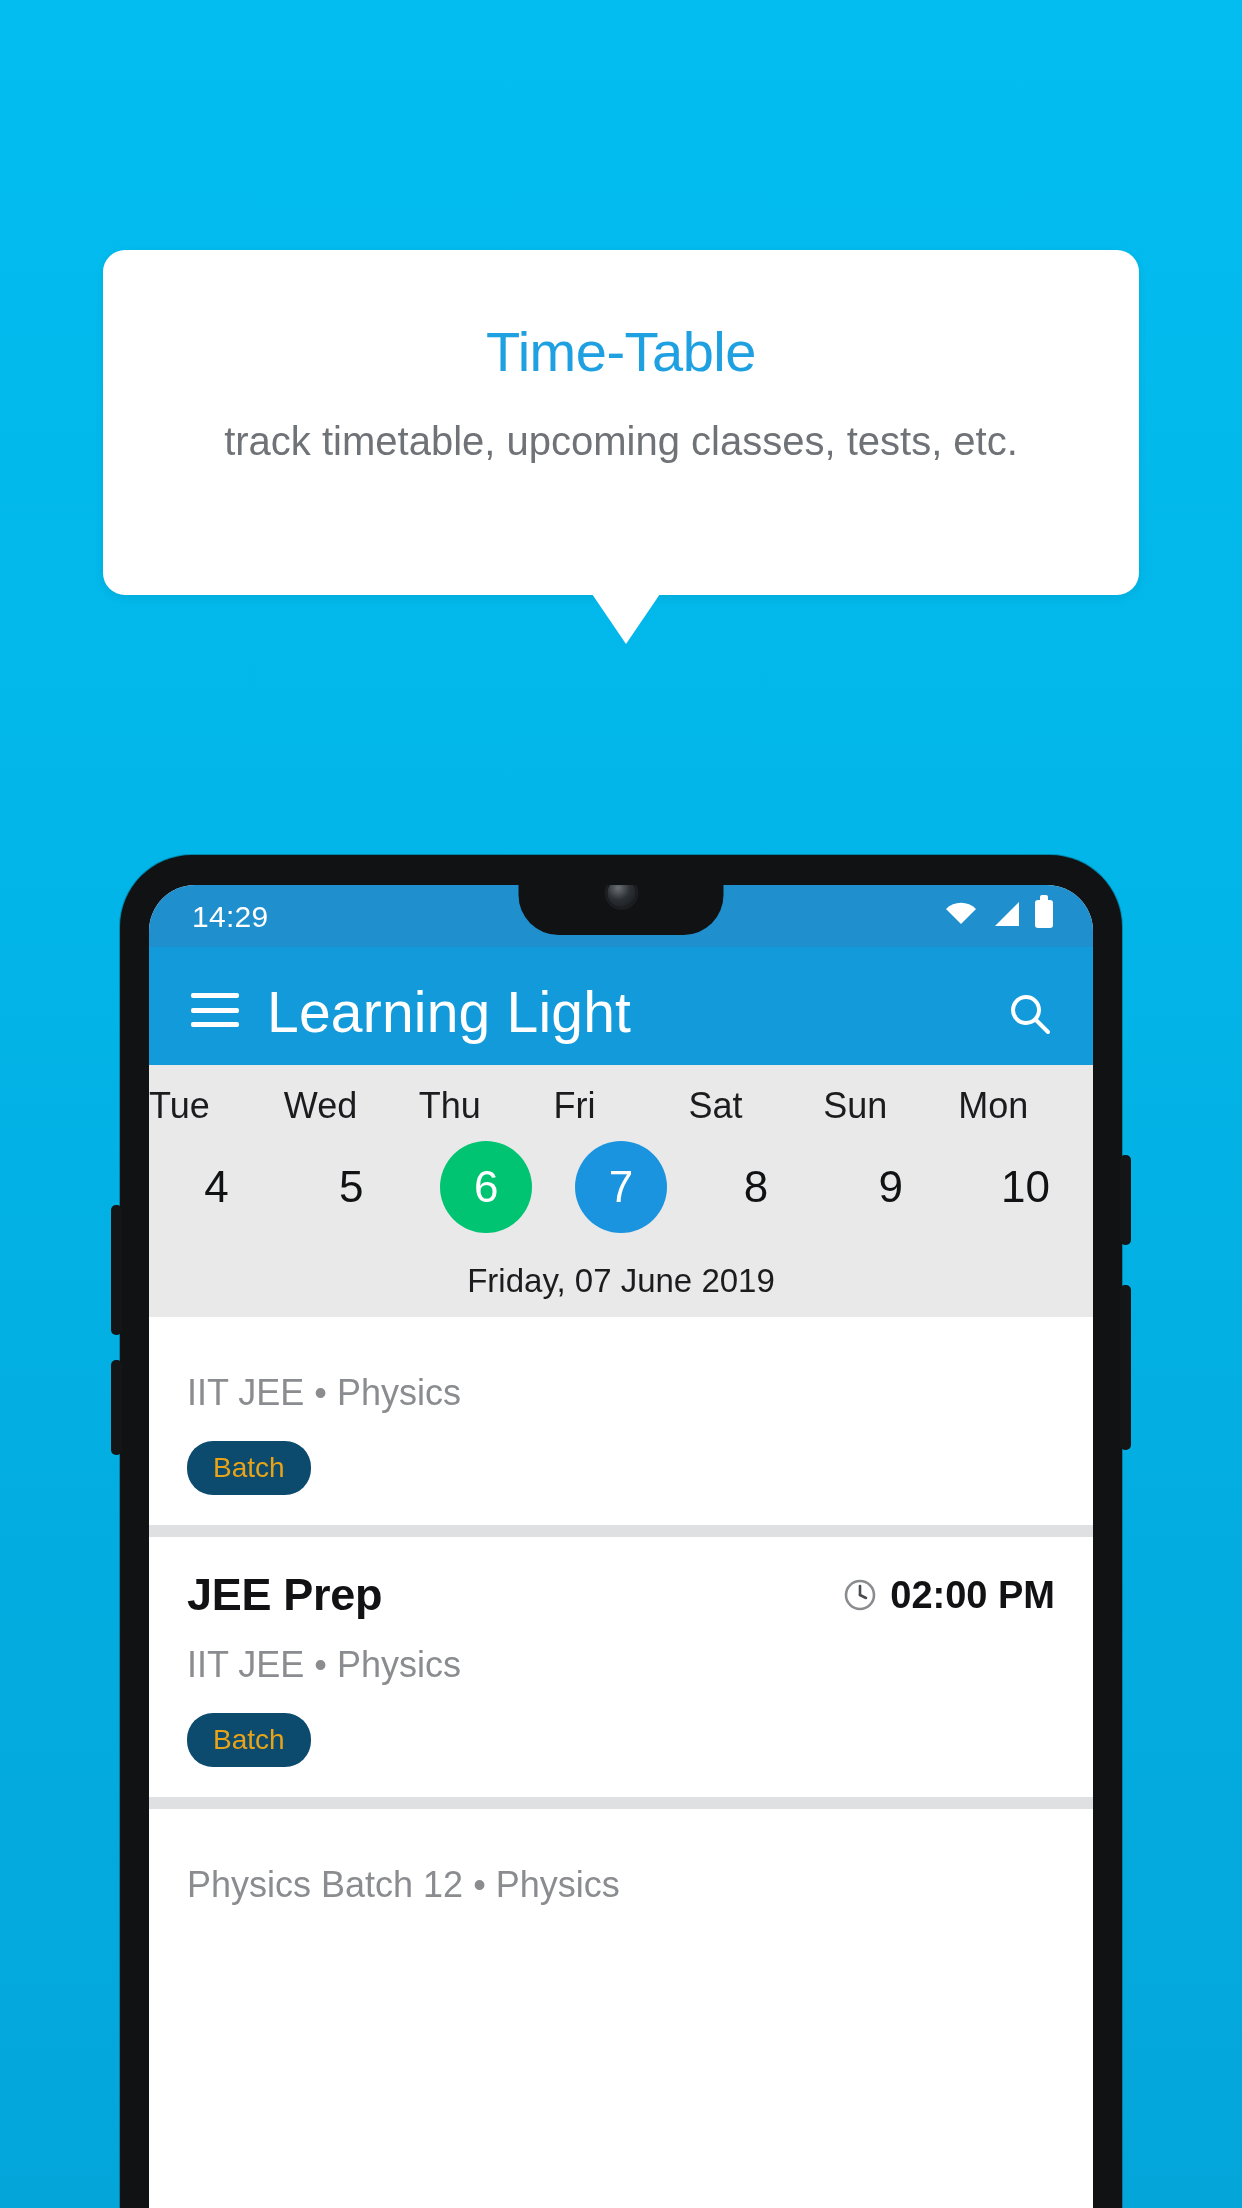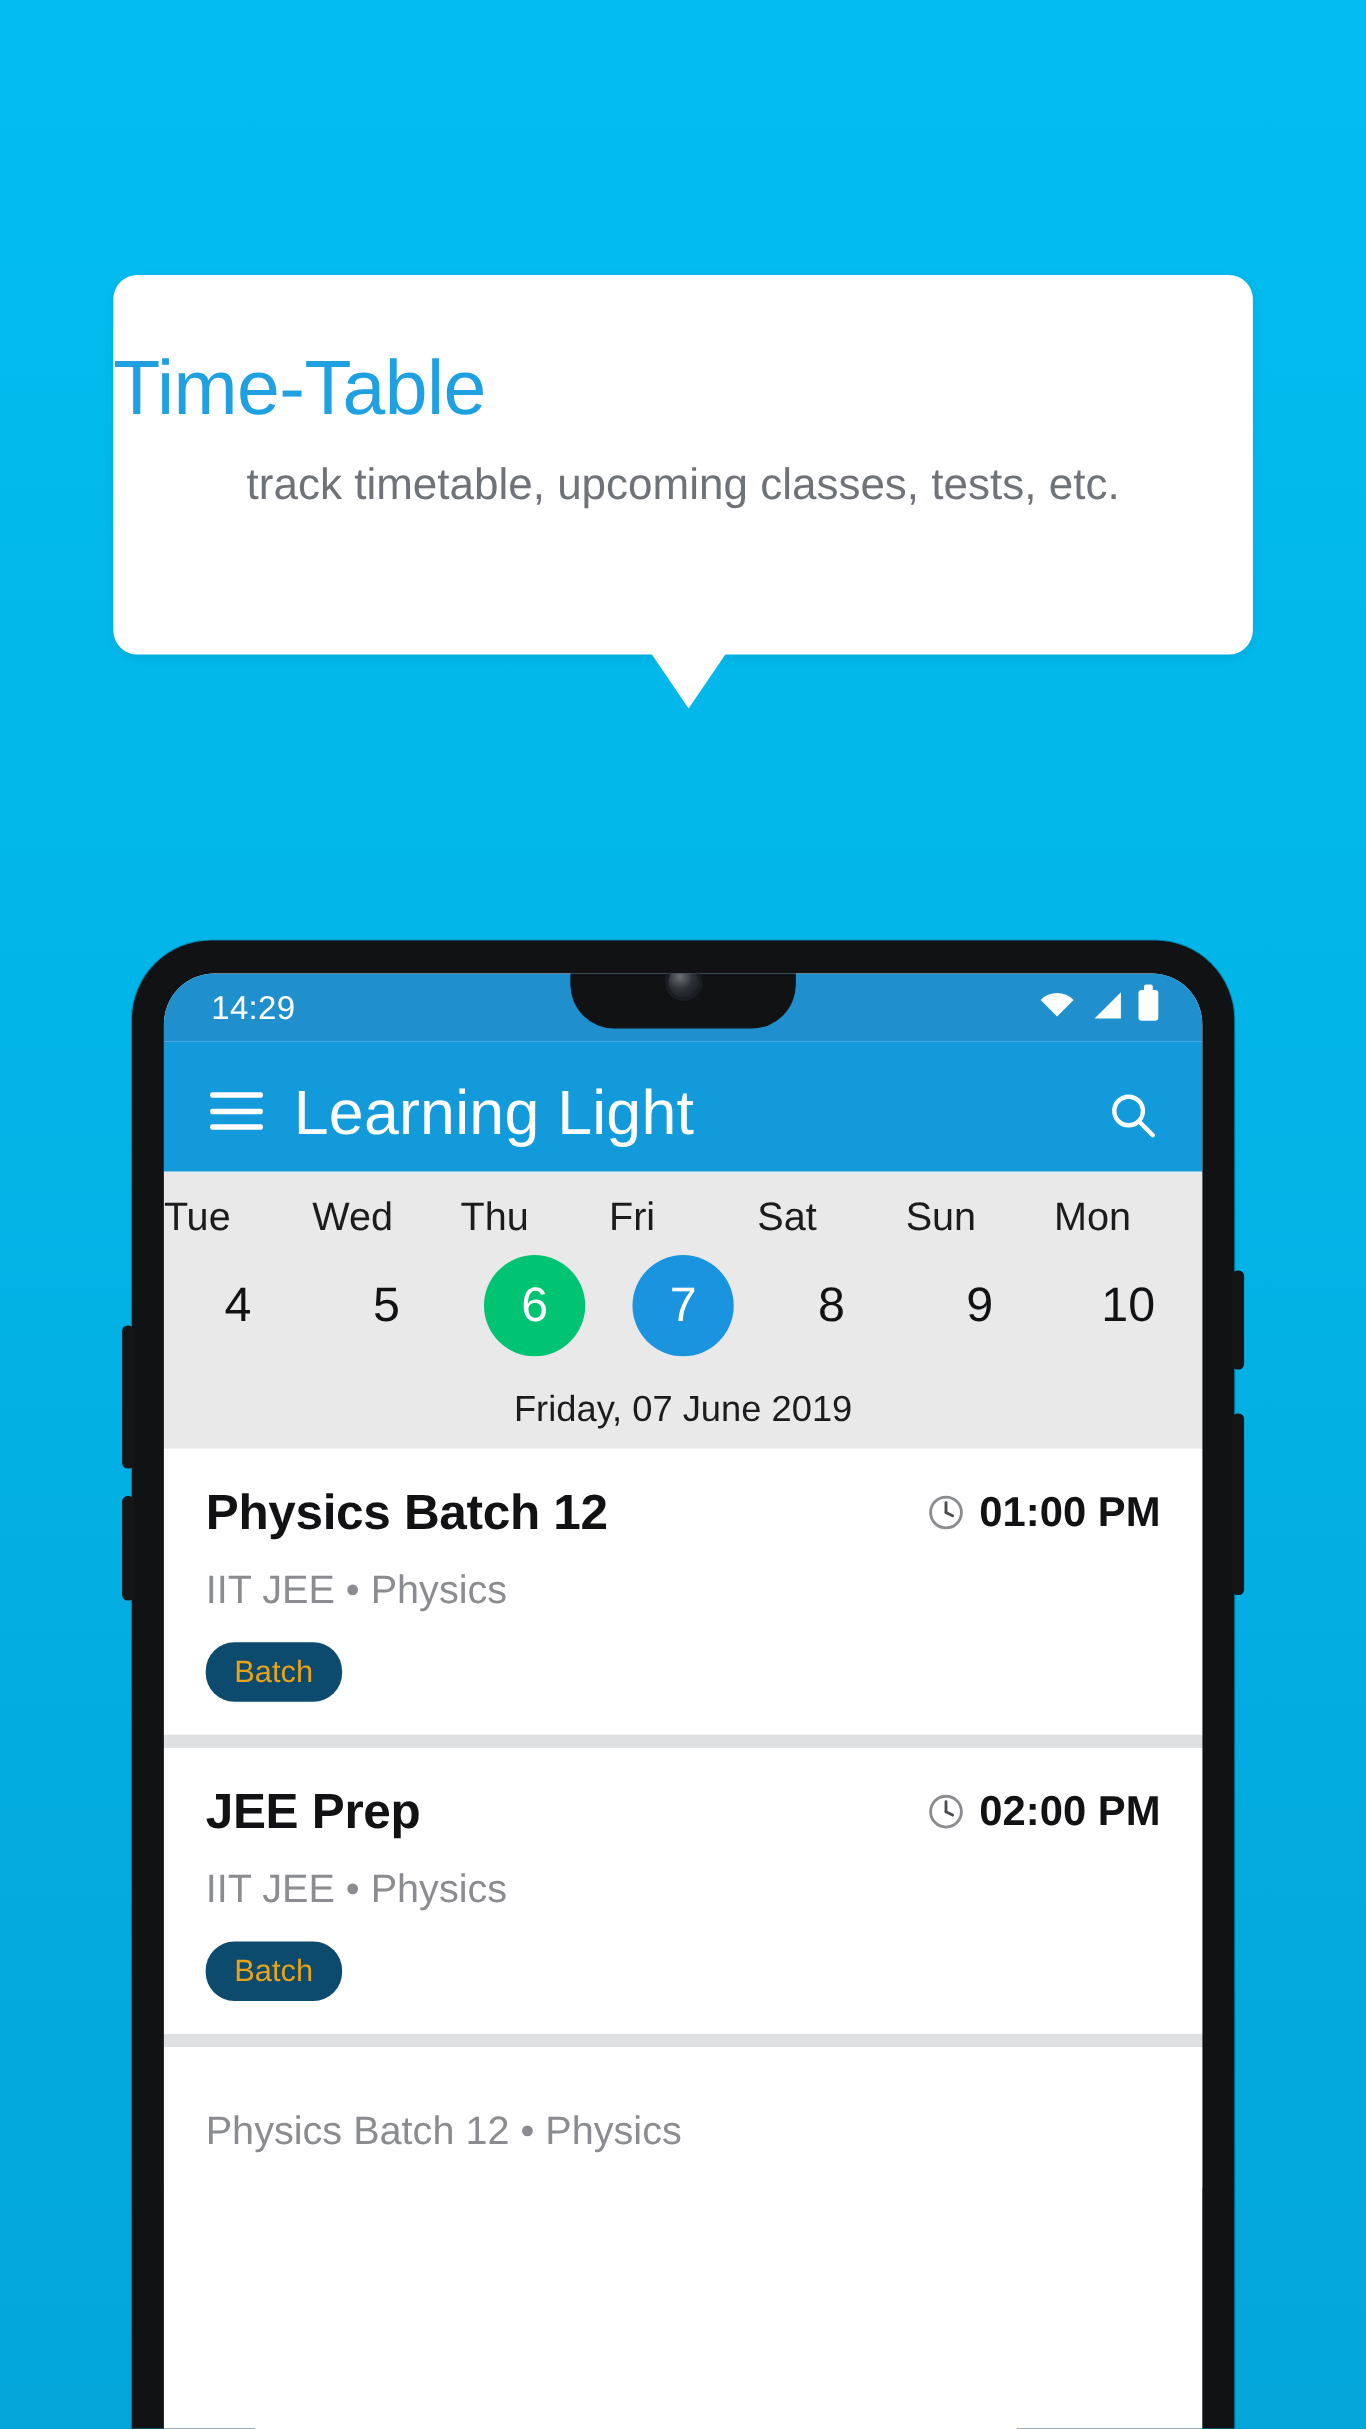--- a/index.html
+++ b/index.html
@@ -31,22 +31,22 @@
     height: 345px;
     background: #ffffff;
     border-radius: 22px;
     box-shadow: 0 3px 10px rgba(0,0,0,0.07);
   }
   .callout-title {
     position: absolute;
     left: 0;
     top: 52px;
     width: 100%;
-    text-align: left;
-    font-size: 70px;
+    text-align: center;
+    font-size: 56px;
     line-height: 100px;
     color: #1fa0e0;
     font-weight: 400;
     letter-spacing: -0.5px;
   }
   .callout-sub {
     position: absolute;
     left: 0;
     top: 165px;
     width: 100%;
@@ -392,33 +392,20 @@
           <div class="num-cell">
             <span class="num-val">10</span>
           </div>
         </div>
         <div class="date-full">Friday, 07 June 2019</div>
       </div>
 
       <div class="classlist">
 
         <div class="class-card">
-          <div class="card-top">
-            <div class="card-title">Physics Batch 12</div>
-            <div class="card-time-wrap">
-              <span class="clock-icon">
-                <svg viewBox="0 0 34 34" width="34" height="34">
-                  <circle cx="17" cy="17" r="14" fill="none" stroke="#8a8c8f" stroke-width="2.6"></circle>
-                  <line x1="17" y1="17" x2="17" y2="8" stroke="#4a4c4f" stroke-width="2.6" stroke-linecap="round"></line>
-                  <line x1="17" y1="17" x2="23" y2="20" stroke="#4a4c4f" stroke-width="2.6" stroke-linecap="round"></line>
-                </svg>
-              </span>
-              <span class="card-time">01:00 PM</span>
-            </div>
-          </div>
           <div class="card-sub">IIT JEE • Physics</div>
           <span class="badge">Batch</span>
         </div>
 
         <div class="class-card">
           <div class="card-top">
             <div class="card-title">JEE Prep</div>
             <div class="card-time-wrap">
               <span class="clock-icon">
                 <svg viewBox="0 0 34 34" width="34" height="34">

